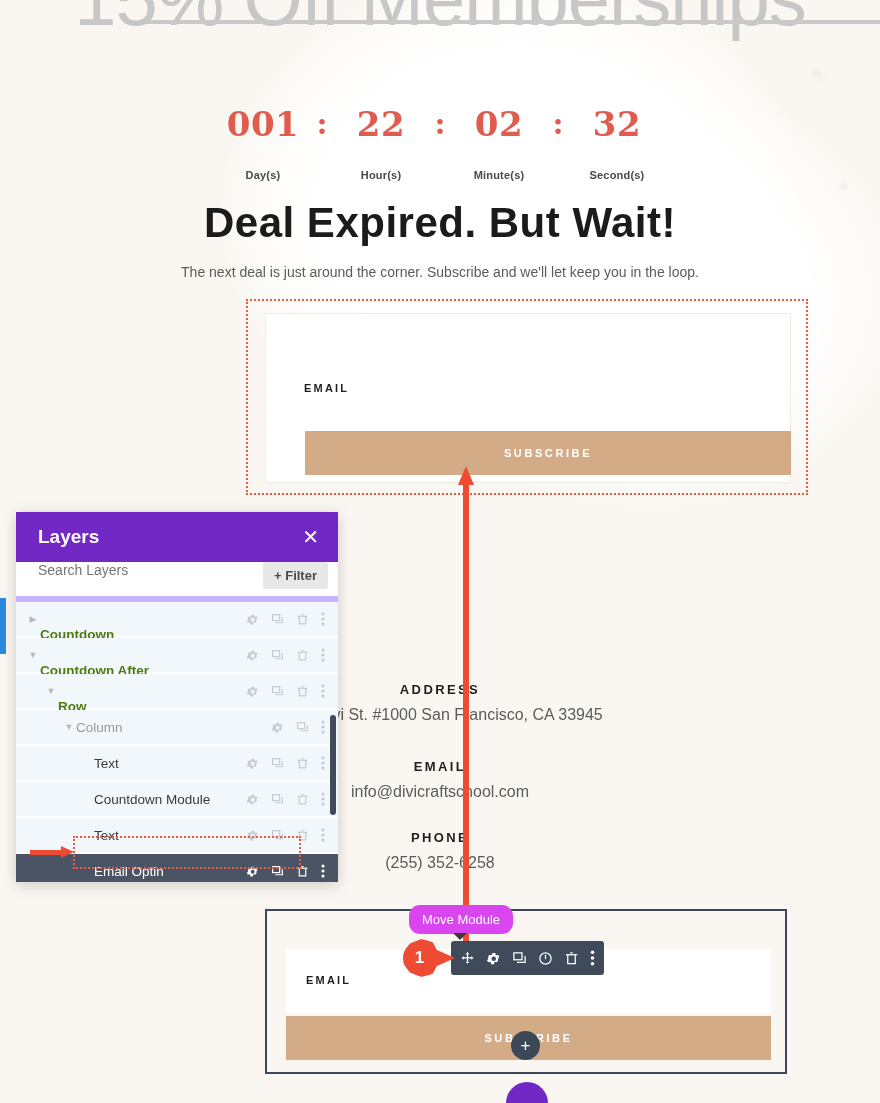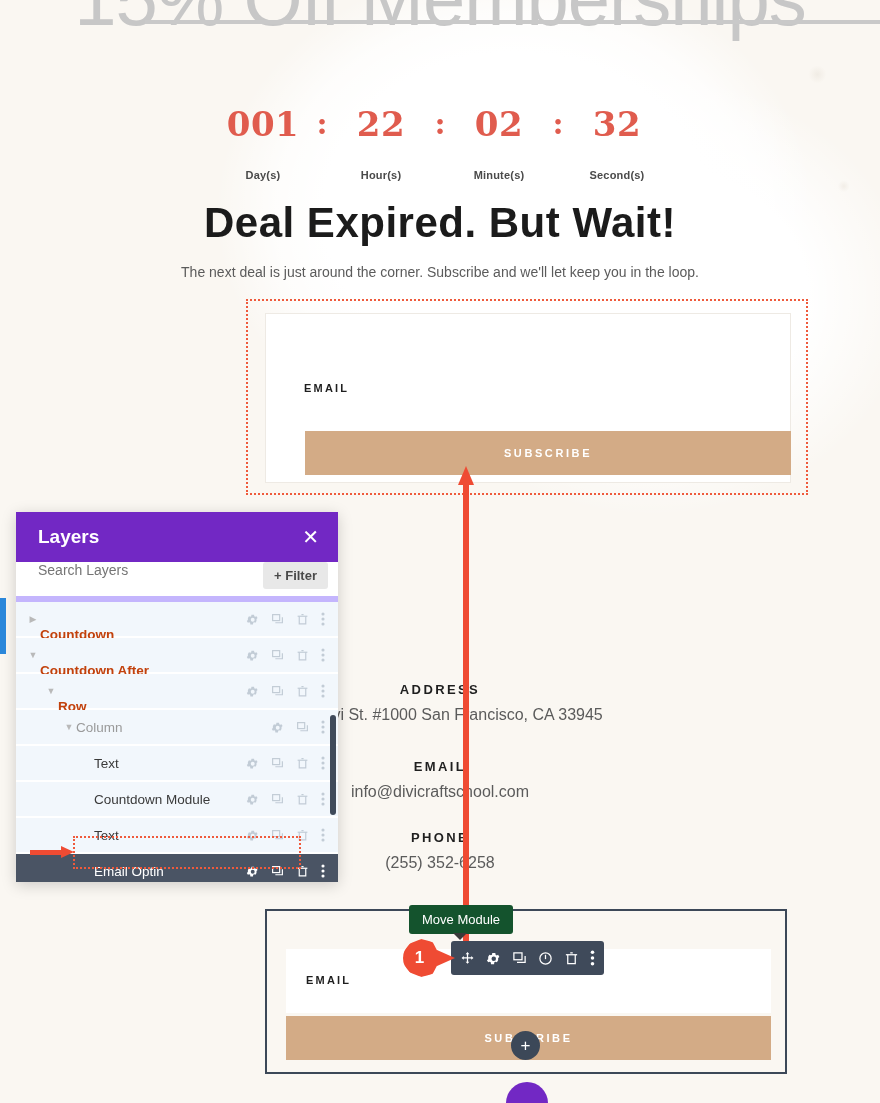--- a/index.html
+++ b/index.html
@@ -177,22 +177,22 @@
   .mod-toolbar {
     position: absolute; left: 451px; top: 941px;
     height: 34px; padding: 0 9px;
     background: #3f4a5a; border-radius: 3px;
     display: flex; align-items: center; gap: 11px;
     z-index: 14;
   }
   .mod-toolbar svg { display: block; }
   .tooltip {
     position: absolute; left: 409px; top: 905px;
-    background: #14532d; color: #fff;
-    font-size: 13px; padding: 7px 13px; border-radius: 3px;
+    background: #d946ef; color: #fff;
+    font-size: 13px; padding: 7px 13px; border-radius: 11px;
     z-index: 13; white-space: nowrap;
   }
   .tooltip::after {
     content: ""; position: absolute; left: 44px; bottom: -6px;
     border-left: 7px solid transparent; border-right: 7px solid transparent;
     border-top: 7px solid #3a3a3a;
   }
   .step-badge {
     position: absolute; left: 403px; top: 939px;
     width: 38px; height: 38px;
@@ -296,21 +296,21 @@
     display: flex; align-items: center; gap: 12px;
     padding-right: 13px;
     flex: 0 0 auto;
   }
   .lp-row svg { display: block; }
   .depth-1 { padding-left: 10px; }
   .depth-2 { padding-left: 28px; }
   .depth-3 { padding-left: 46px; }
   .depth-4 { padding-left: 64px; }
 
-  .lbl-blue { color: #c2410c; font-weight: 700; margin-top: 31px; }
+  .lbl-blue { color: #4d7c0f; font-weight: 700; margin-top: 31px; }
   .lbl-gray { color: #9a9a9a; font-weight: 400; }
   .lbl-dark { color: #3a3a3a; font-weight: 400; }
 
   .row-selected {
     background: #4a5464 !important;
   }
   .row-selected .lbl { color: #ffffff; font-weight: 400; }
   .row-sel-outline {
     position: absolute;
     left: 73px; top: 836px;

